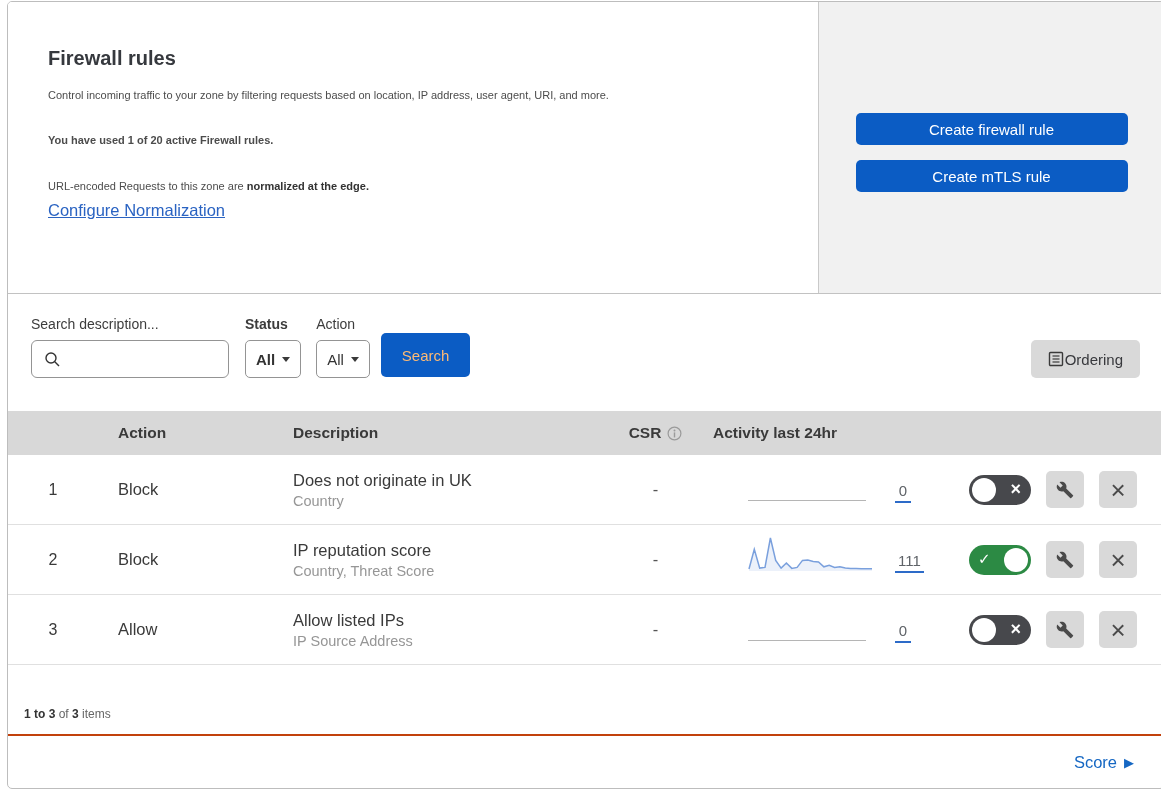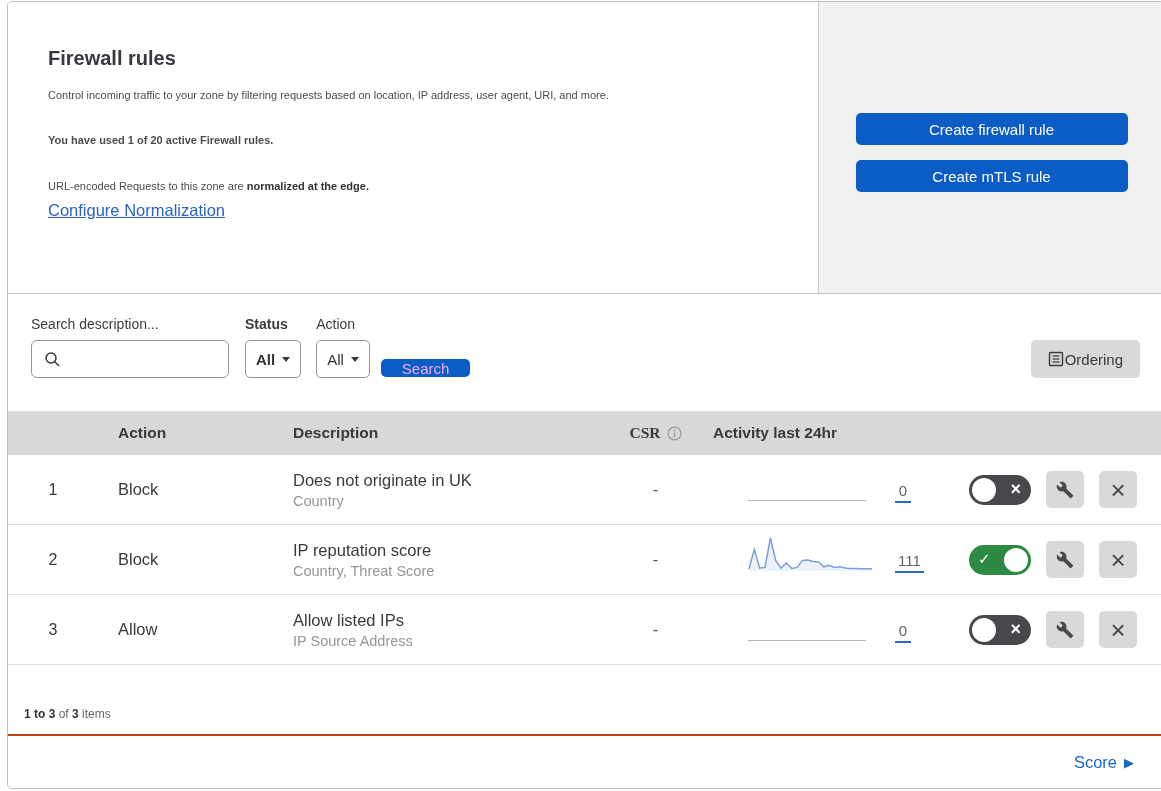--- a/index.html
+++ b/index.html
@@ -20,29 +20,29 @@
   .btn-primary { display:block; width:272px; height:32px; margin:0 auto 15px; background:#0b5cc4; color:#fff; font-size:15px; font-family:inherit; border:none; border-radius:5px; cursor:pointer; }
 
   
   .filter-bar { height:117px; display:flex; align-items:flex-end; padding:0 24px 33px 23px; background:#fff; }
   .fgroup { display:flex; flex-direction:column; gap:8px; }
   .flabel { font-size:14px; color:#3c3c3c; }
   .search-box { width:198px; height:38px; border:1px solid #949494; border-radius:6px; display:flex; align-items:center; padding-left:12px; background:#fff; }
   .select-box { height:38px; border:1px solid #949494; border-radius:5px; background:#fff; display:flex; align-items:center; gap:7px; padding:0 10px; font-size:15px; color:#333; cursor:pointer; }
   .caret { width:0; height:0; border-left:4px solid transparent; border-right:4px solid transparent; border-top:5px solid #3a3a3a; }
   .ml16{margin-left:16px;font-weight:bold;} .ml15{margin-left:15px;} .ml11{margin-left:11px;}
-  .btn-search { height:18px; padding:0 21px; background:#0b5cc4; color:#f0abfc; font-size:15px; font-family:inherit; border:none; border-radius:5px; cursor:pointer; margin-bottom:1px; }
+  .btn-search { height:44px; padding:0 21px; background:#0b5cc4; color:#fdba74; font-size:15px; font-family:inherit; border:none; border-radius:5px; cursor:pointer; margin-bottom:1px; }
   .btn-ordering { margin-left:auto; height:38px; padding:0 17px; background:#d9d9d9; border:none; border-radius:5px; font-size:15px; font-family:inherit; color:#38393d; display:flex; align-items:center; gap:1px; cursor:pointer; }
 
   
   .thead, .row { display:grid; grid-template-columns:90px 175px 325px 115px 245px 1fr; align-items:center; }
   .thead { height:44px; background:#d8d8d8; font-size:15.5px; font-weight:600; color:#3a3a3a; }
   .th-action,.td-action { padding-left:20px; }
   .th-desc,.td-desc { padding-left:20px; }
-  .th-csr { text-align:center; display:flex; align-items:center; justify-content:center; gap:6px;font-family:Liberation Serif, serif; }
+  .th-csr { text-align:center; display:flex; align-items:center; justify-content:center; gap:6px; }
   .th-activity { padding-left:0px; }
   .row { height:70px; border-bottom:1px solid #e0e0e0; font-size:16.5px; color:#3a3a3a; }
   .td-num { text-align:center; font-size:16px; }
   .td-desc .main { font-size:16.5px; color:#3a3a3a; }
   .td-desc .sub { font-size:14.5px; color:#969696; margin-top:3px; }
   .td-csr { text-align:center; color:#555; }
   .td-activity { display:flex; align-items:flex-end; padding-bottom:13px; }
   .spark { width:125px; height:40px; margin-left:35px; display:flex; align-items:flex-end; }
   .flatline { width:118px; height:1px; background:#b5b5b5; margin-bottom:2px; }
   .count { margin-left:22px; font-size:15px; color:#5f6368; border-bottom:2px solid #2d6bc8; padding:0 3px 2px; min-width:16px; text-align:center; }

